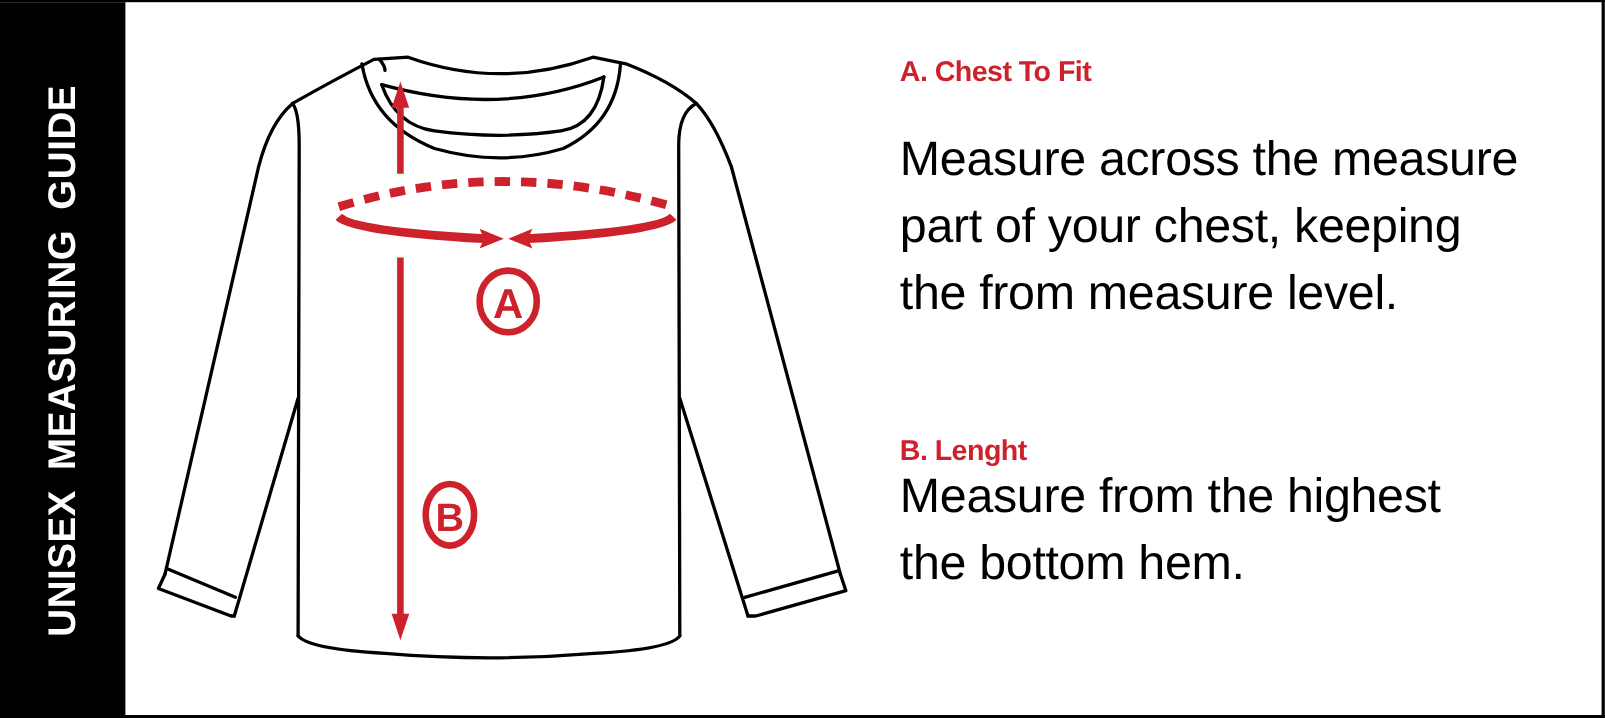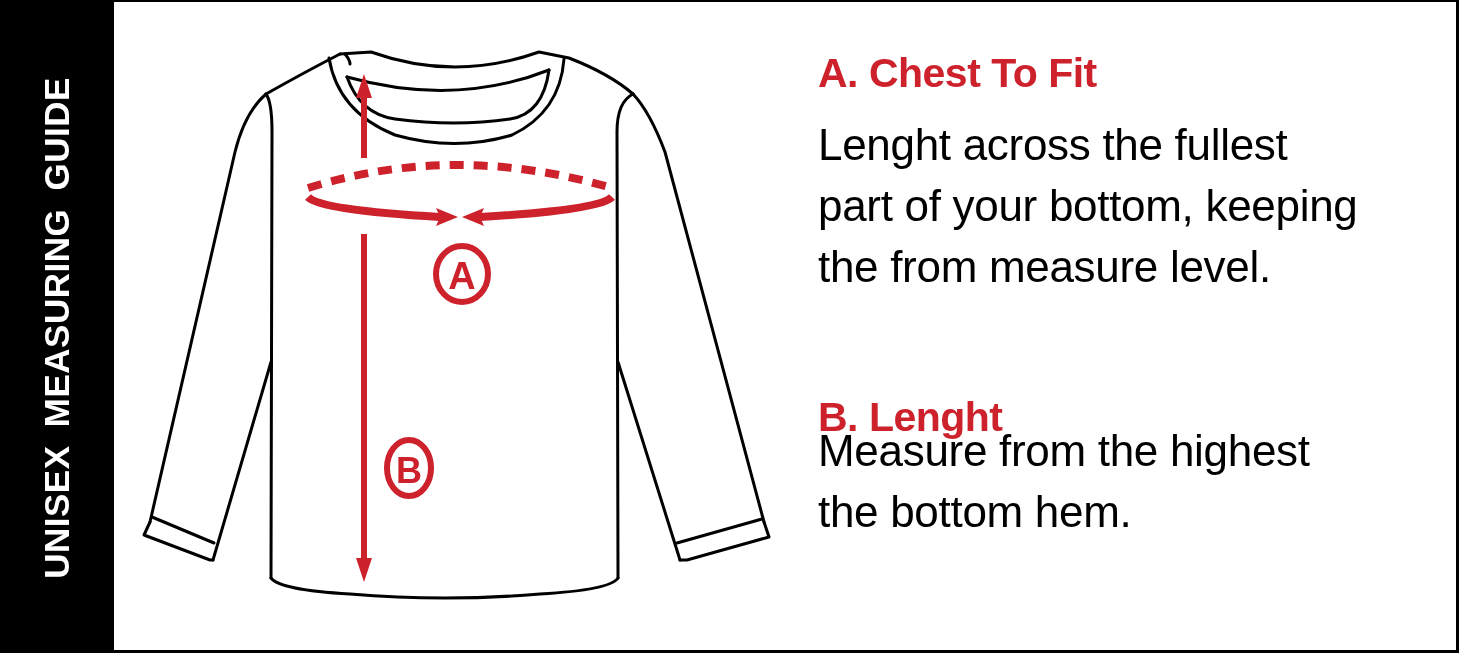--- a/index.html
+++ b/index.html
@@ -15,21 +15,21 @@
     .side-title {
       position: absolute; left: 57px; top: 326px;
       transform: translate(-50%, -50%) rotate(-90deg);
       white-space: nowrap; color: #fff; font-weight: bold; font-size: 35px;
       letter-spacing: 0.5px; word-spacing: 8px;
       font-family: "Liberation Sans", sans-serif;
     }
     .illustration { position: absolute; left: 140px; top: 20px; width: 660px; height: 600px; }
     .text-col { position: absolute; left: 818px; top: 0; width: 620px; }
     .section-heading {
-      position: absolute; left: 0; color: #cd222c; font-weight: bold; font-size: 41px;
+      position: absolute; left: 0; color: #cd222c; font-weight: bold; font-size: 26px;
       font-family: "Liberation Sans", sans-serif; white-space: nowrap; letter-spacing: -0.5px;
     }
     .section-body {
       position: absolute; left: 0; color: #000; font-size: 44px; line-height: 61px;
       font-family: "Liberation Sans", sans-serif; white-space: nowrap; letter-spacing: -0.3px;
     }
     .section-body span { display: block; }
   </style>
 </head>
 <body>
@@ -97,22 +97,22 @@
     </g>
     <g>
       <ellipse cx="409" cy="466" rx="22" ry="28" fill="none" stroke="#cd222c" stroke-width="6"></ellipse>
       <text x="409" y="481" text-anchor="middle" fill="#cd222c" font-size="36" font-weight="bold" font-family="Liberation Sans, sans-serif">B</text>
     </g>
   </svg>
 
   <div class="text-col">
     <div class="section-heading" style="top:48px;">A. Chest To Fit</div>
     <div class="section-body" style="top:112px;">
-      <span>Lenght across the fullest</span>
-      <span>part of your bottom, keeping</span>
+      <span>Measure across the measure</span>
+      <span>part of your chest, keeping</span>
       <span>the from measure level.</span>
     </div>
 
     <div class="section-heading" style="top:392px;">B. Lenght</div>
     <div class="section-body" style="top:418px;">
       <span>Measure from the highest</span>
       <span>the bottom hem.</span>
     </div>
   </div>
 </div>

